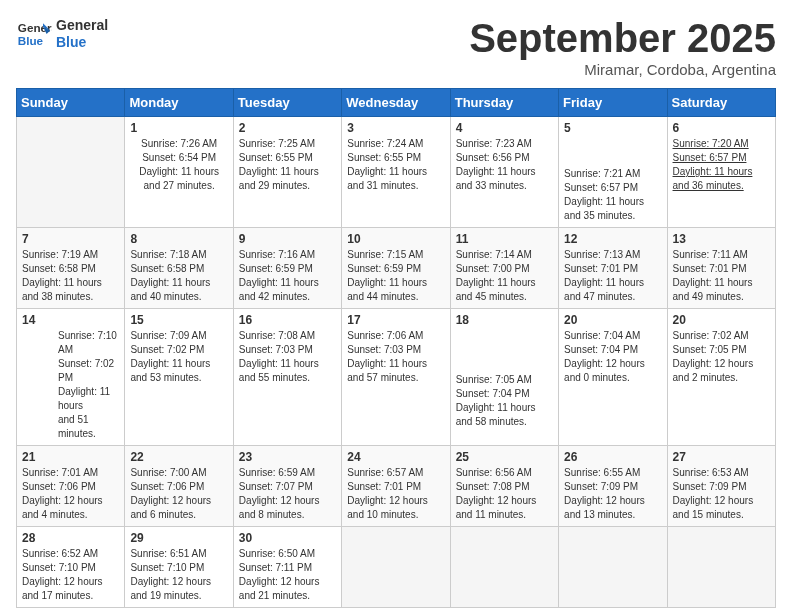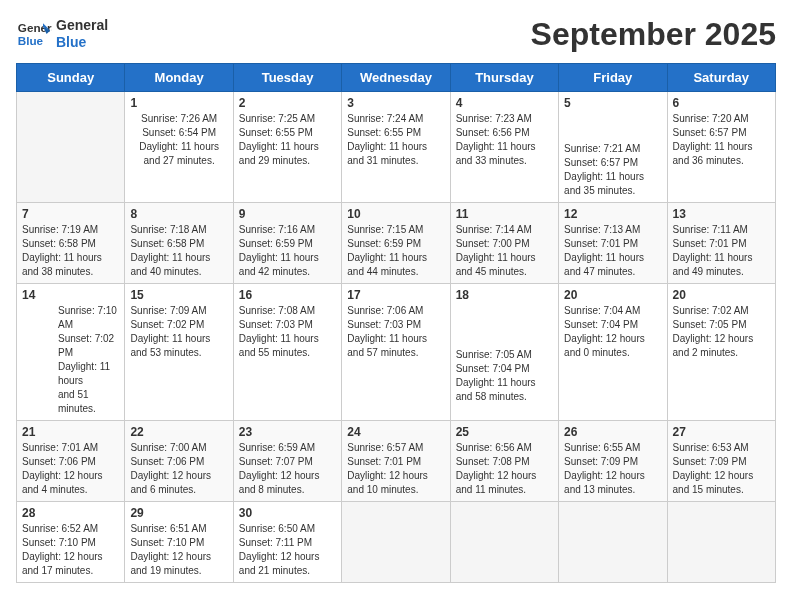--- a/index.html
+++ b/index.html
@@ -22,40 +22,40 @@
       gap: 4px;
     }
     .logo-icon {
       width: 36px;
       height: 36px;
     }
     .title-block {
       text-align: right;
     }
     .month-title {
-      font-size: 32px;
+      font-size: 40px;
       font-weight: bold;
       color: #333;
     }
     .location {
       font-size: 15px;
       color: #555;
     }
     .calendar {
       width: 100%;
       border-collapse: collapse;
       border: 1px solid #ccc;
     }
     .calendar th {
       background-color: #2471c8;
       color: #fff;
       font-size: 13px;
       font-weight: bold;
       padding: 6px 4px;
-      text-align: center;
+      text-align: left;
       border: 1px solid #1a5fa8;
     }
     .calendar td {
       border: 1px solid #ccc;
       vertical-align: top;
       padding: 4px 5px;
       width: 108px;
       min-height: 80px;
       font-size: 10.5px;
       color: #333;
@@ -90,20 +90,21 @@
       <polygon points="30,8 38,16 30,12" fill="#2471c8"></polygon>
       <polygon points="30,12 38,16 34,20" fill="#1a5fa8"></polygon>
     </svg>
     <div>
       <div style="font-size:14px;font-weight:bold;color:#333;line-height:1.2;">General</div>
       <div style="font-size:14px;font-weight:bold;color:#2471c8;line-height:1.2;">Blue</div>
     </div>
   </div>
   <div class="title-block">
     <div class="month-title">September 2025</div>
+    <div class="location">Miramar, Cordoba, Argentina</div>
   </div>
 </div>
 
 <table class="calendar">
   <thead>
     <tr>
     <th>Sunday</th>
         <th>Monday</th>
         <th>Tuesday</th>
         <th>Wednesday</th>
@@ -145,21 +146,21 @@
         </td>
         <td>
           <span class="day-number">5</span>
           <div class="day-info" style="white-space: pre-line; margin-top: 32px;">Sunrise: 7:21 AM
 Sunset: 6:57 PM
 Daylight: 11 hours
 and 35 minutes.</div>
         </td>
         <td>
           <span class="day-number">6</span>
-          <div class="day-info" style="white-space: pre-line;">Sunrise: 7:20 AM
+          <div class="day-info" style="white-space: pre-line; text-decoration: underline;">Sunrise: 7:20 AM
 Sunset: 6:57 PM
 Daylight: 11 hours
 and 36 minutes.</div>
         </td>
       </tr>
       <tr>
         <td>
           <span class="day-number">7</span>
           <div class="day-info" style="white-space: pre-line;">Sunrise: 7:19 AM
 Sunset: 6:58 PM

